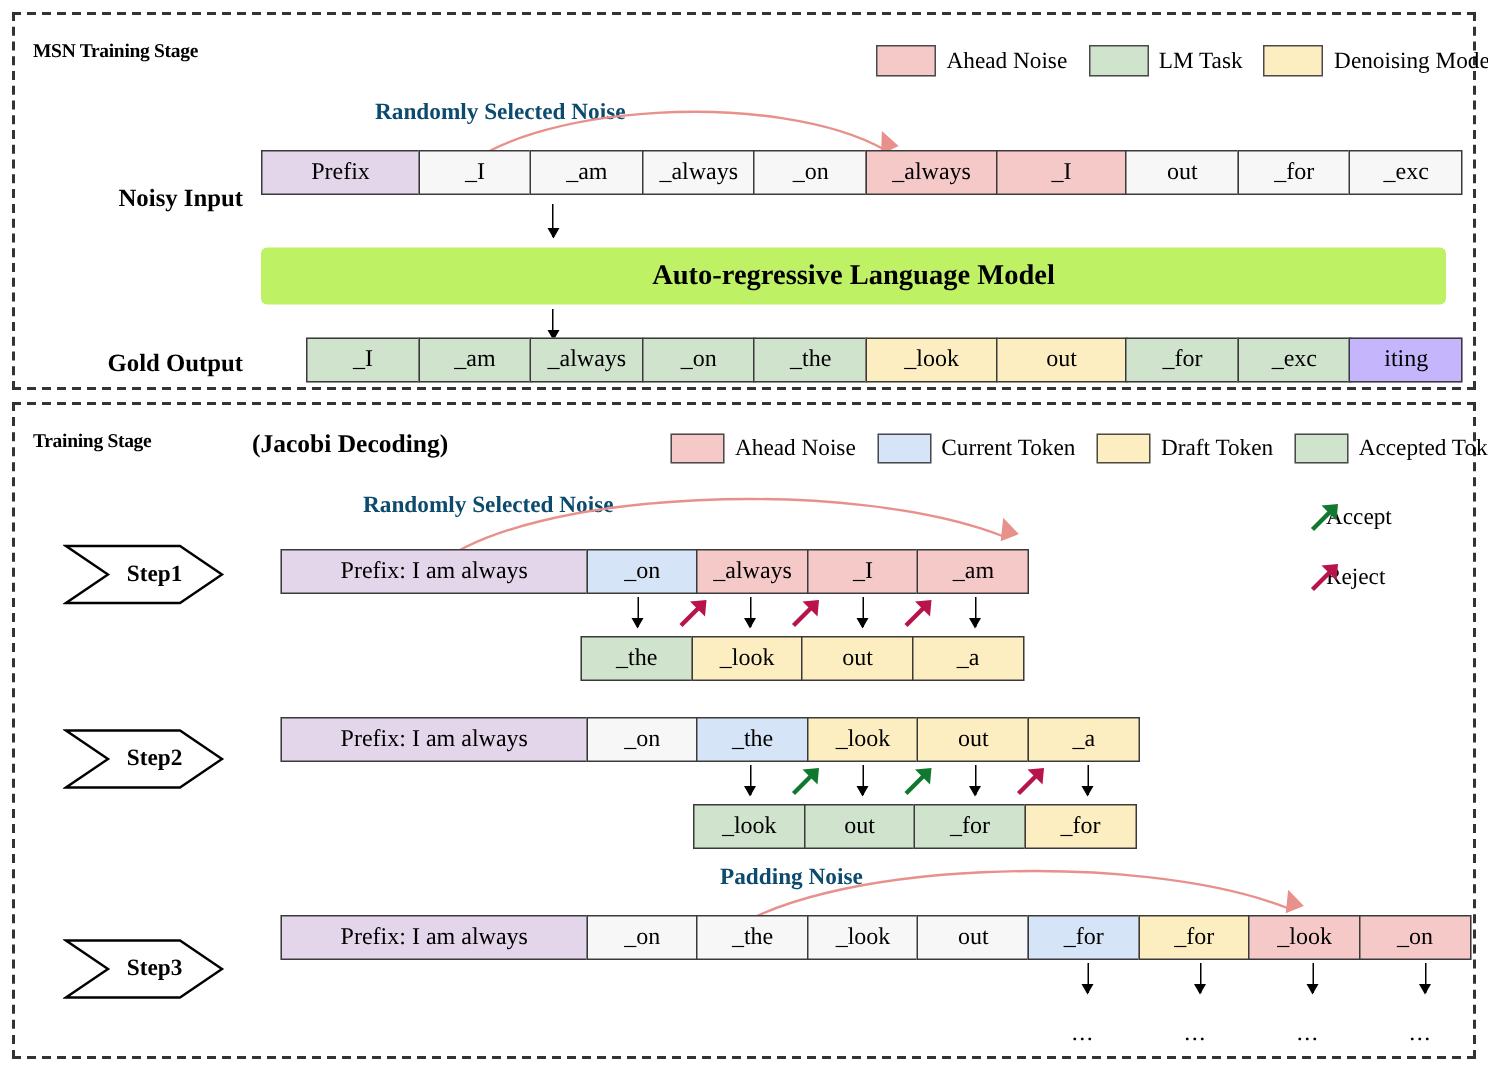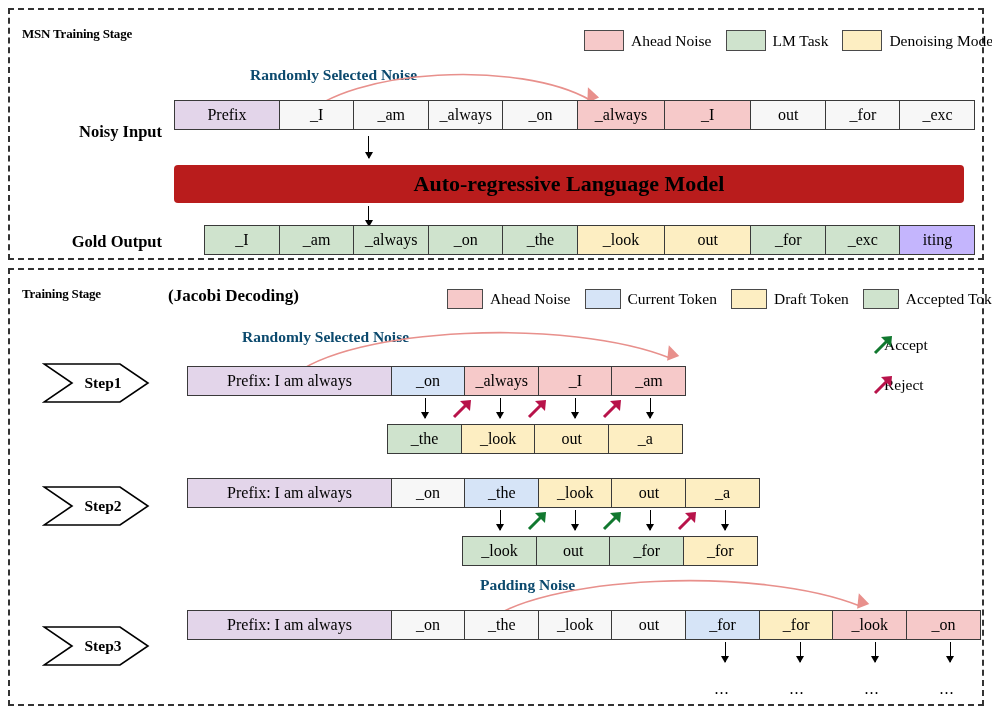--- a/index.html
+++ b/index.html
@@ -73,24 +73,24 @@
     font-size: 16.5px;
     text-align: right;
     white-space: nowrap;
   }
 
   
   #lm-box {
     position: absolute;
     left: 164px; top: 155px;
     width: 790px; height: 38px;
-    background: #b91c1c;
+    background: #bef264;
     border-radius: 4px;
     display: flex; align-items: center; justify-content: center;
-    font-weight: bold; font-size: 22px;
+    font-weight: bold; font-size: 19px;
   }
 
   
   .vtick {
     position: absolute;
     width: 1px;
     background: #000;
   }
   .vtick::after {
     content: "";

